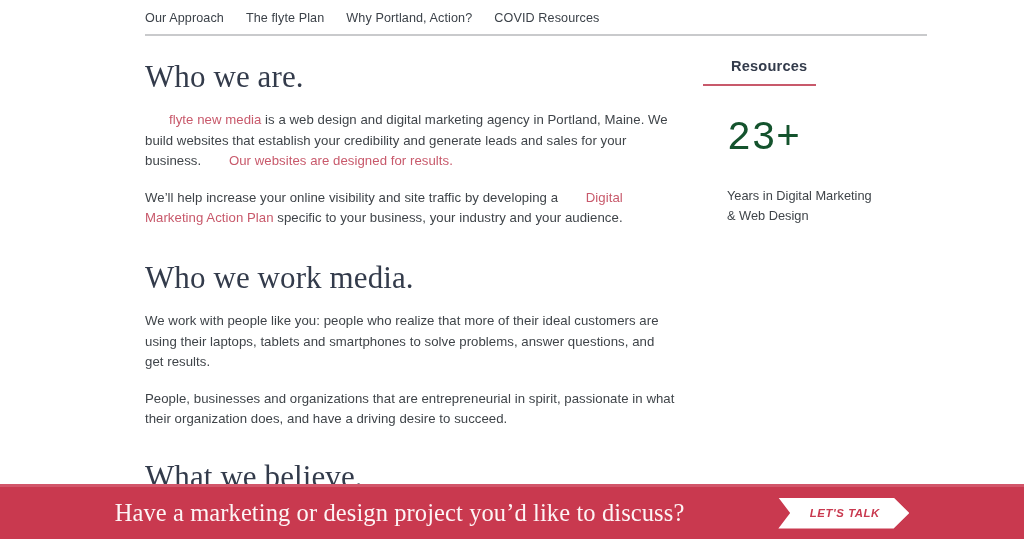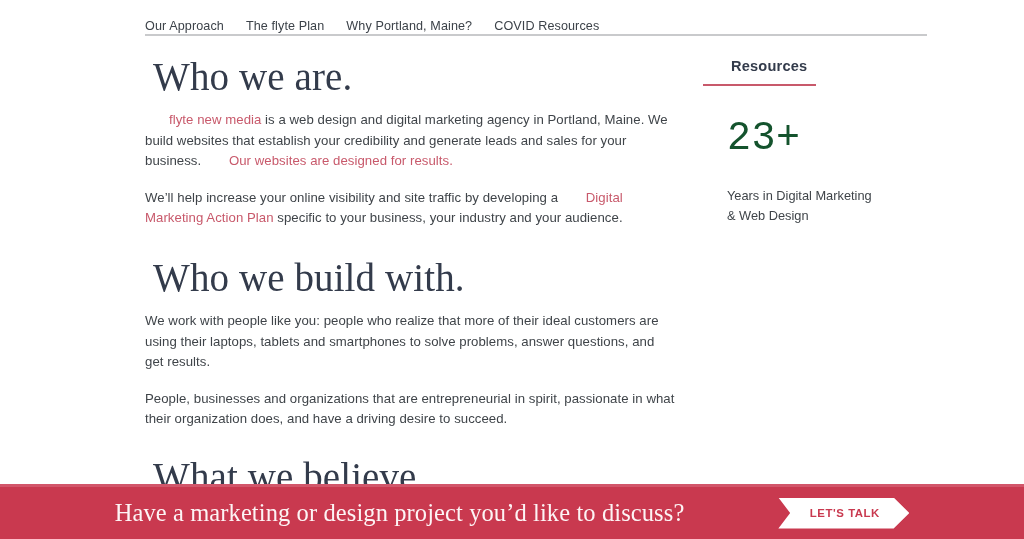--- a/index.html
+++ b/index.html
@@ -18,21 +18,21 @@
   
   .nav {
     position: absolute;
     left: 145px;
     top: 0px;
     width: 782px;
     height: 36px;
     box-sizing: border-box;
     border-bottom: 2px solid #c9cacc;
     display: flex;
-    align-items: flex-end;
+    align-items: center;
     gap: 22px;
     padding-top: 2px;
   }
   .nav-link {
     font-size: 12.6px;
     line-height: 16px;
     color: #3c4249;
     text-decoration: none;
     white-space: nowrap;
     letter-spacing: .1px;
@@ -41,25 +41,25 @@
 
   
   .main {
     position: absolute;
     left: 145px;
     top: 58px;
     width: 530px;
   }
   h2.section-title {
     font-family: "Liberation Serif", serif;
-    font-size: 39px;
+    font-size: 31px;
     line-height: 38px;
     font-weight: 400;
     color: #333b4b;
-    margin: 0 0 14px 8px;
+    margin: 0 0 14px 0;
     letter-spacing: .1px;
   }
   .body-p {
     font-size: 13.2px;
     line-height: 20.6px;
     color: #3f4449;
     margin: 0 0 16px 0;
     letter-spacing: .05px;
   }
   .body-p:last-child { margin-bottom: 0; }
@@ -156,42 +156,43 @@
     inset: 0;
     display: flex;
     align-items: center;
     justify-content: center;
     padding-left: 2px;
     font-size: 11.4px;
     font-weight: 700;
     color: #c9394f;
     letter-spacing: .55px;
     white-space: nowrap;
+    font-style: italic;
   }
 </style>
 </head>
 <body>
 
 <nav class="nav">
   <a class="nav-link">Our Approach</a>
   <a class="nav-link">The flyte Plan</a>
-  <a class="nav-link">Why Portland, Maine?</a>
+  <a class="nav-link">Why Portland, Action?</a>
   <a class="nav-link">COVID Resources</a>
 </nav>
 
 <main class="main">
 
   <section>
     <h2 class="section-title">Who we are.</h2>
     <p class="body-p"><a class="ilink">flyte new media</a> is a web design and digital marketing agency in Portland, Maine. We build websites that establish your credibility and generate leads and sales for your business. <a class="ilink">Our websites are designed for results.</a></p>
     <p class="body-p">We’ll help increase your online visibility and site traffic by developing a <a class="ilink">Digital Marketing Action Plan</a> specific to your business, your industry and your audience.</p>
   </section>
 
   <section class="block-gap-1">
-    <h2 class="section-title">Who we build with.</h2>
+    <h2 class="section-title">Who we work media.</h2>
     <p class="body-p">We work with people like you: people who realize that more of their ideal customers are using their laptops, tablets and smartphones to solve problems, answer questions, and get results.</p>
     <p class="body-p">People, businesses and organizations that are entrepreneurial in spirit, passionate in what their organization does, and have a driving desire to succeed.</p>
   </section>
 
   <section class="block-gap-2">
     <h2 class="section-title">What we believe.</h2>
     <p class="body-p">We believe that businesses and organizations succeed on the web when they provide valuable content that addresses their ideal customer’s biggest pain points.</p>
   </section>
 
 </main>

